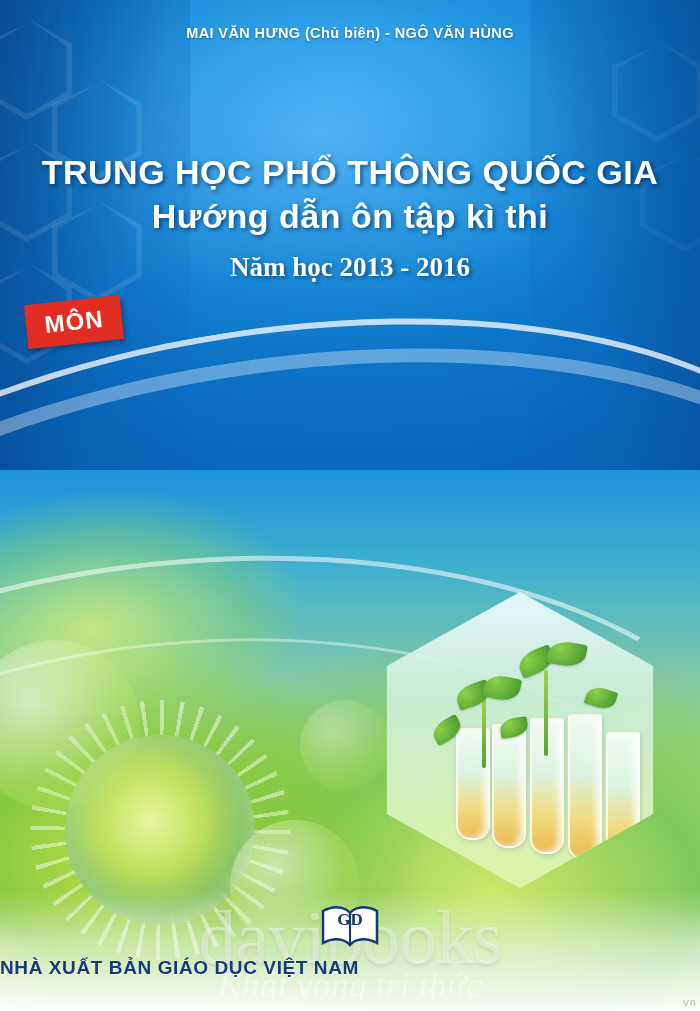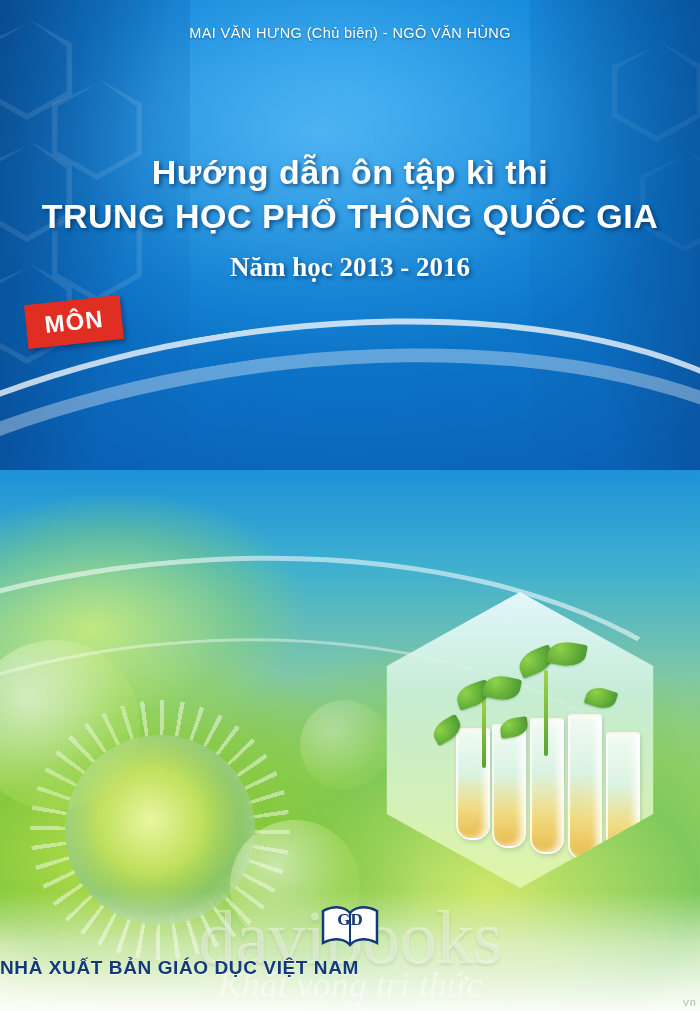--- a/index.html
+++ b/index.html
@@ -119,21 +119,21 @@
     -webkit-mask-image: radial-gradient(circle, rgba(0,0,0,0) 36%, #000 40%, #000 100%);
     mask-image: radial-gradient(circle, rgba(0,0,0,0) 36%, #000 40%, #000 100%);
   }
 
   
   .authors {
     position: absolute;
     left: 0; top: 22px; width: 100%;
     text-align: center;
     color: #ffffff;
-    font-weight: normal;
+    font-weight: bold;
     letter-spacing: 0.4px;
     text-shadow: 0 1px 2px rgba(0,40,90,0.5);
   }
   .authors .line {
     font-size: 14.5px;
     line-height: 22px;
     white-space: nowrap;
   }
 
   
@@ -336,22 +336,22 @@
     <div class="leaf" style="left:128px; top:126px; width:28px; height:19px; transform:rotate(-8deg);"></div>
   </div>
 
   <div class="bottom-white"></div>
 
   <div class="authors">
     <div class="line">MAI VĂN HƯNG (Chủ biên) - NGÔ VĂN HÙNG</div>
   </div>
 
   <div class="title-block">
+    <div class="t-line">TRUNG HỌC PHỔ THÔNG QUỐC GIA</div>
     <div class="t-line">Hướng dẫn ôn tập kì thi</div>
-    <div class="t-line">TRUNG HỌC PHỔ THÔNG QUỐC GIA</div>
     <div class="t-year">Năm học 2013 - 2016</div>
   </div>
 
   <div class="mon-tag">
     <span>MÔN</span>
   </div>
 
 
   <div class="watermark">
     <div class="wm-main">davibooks</div>

